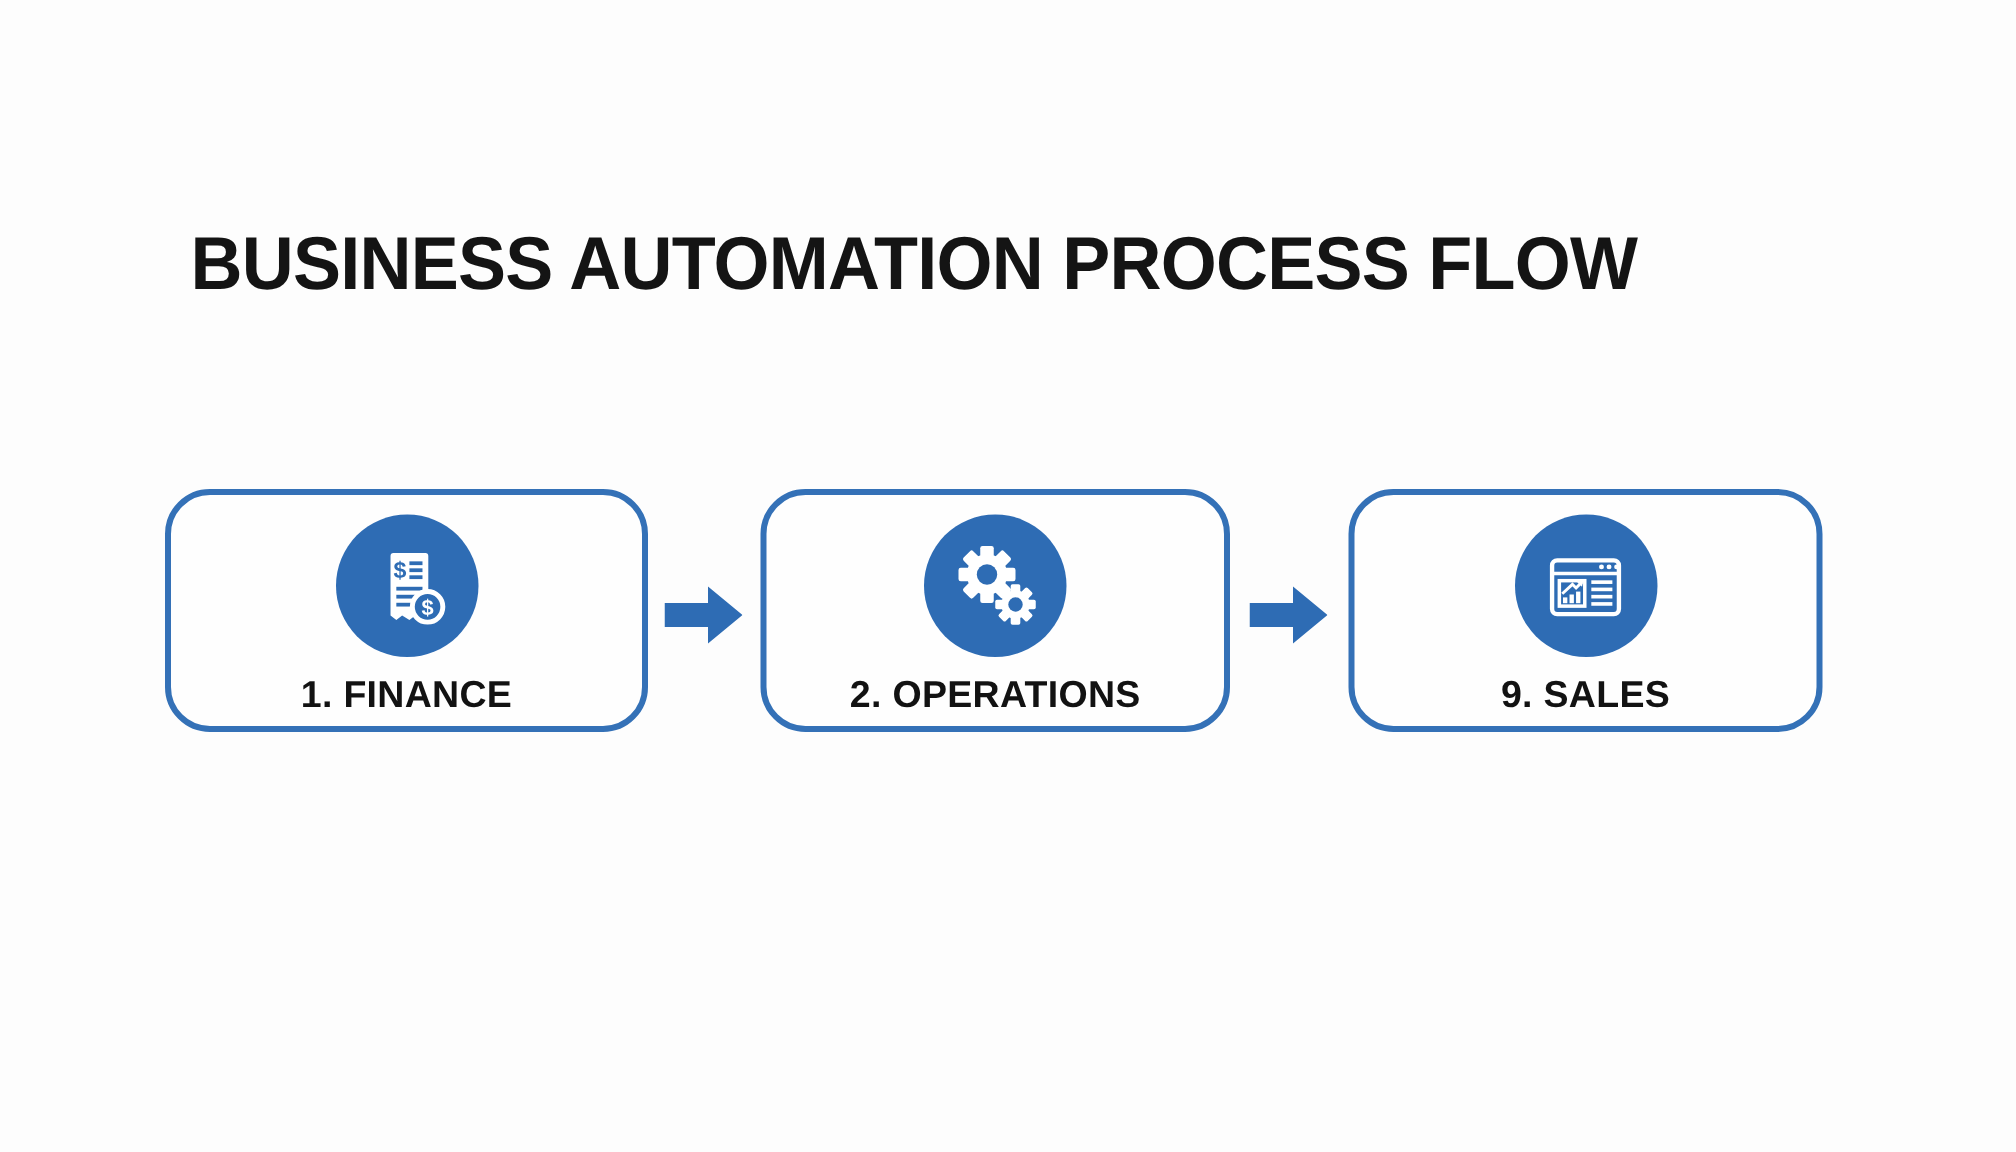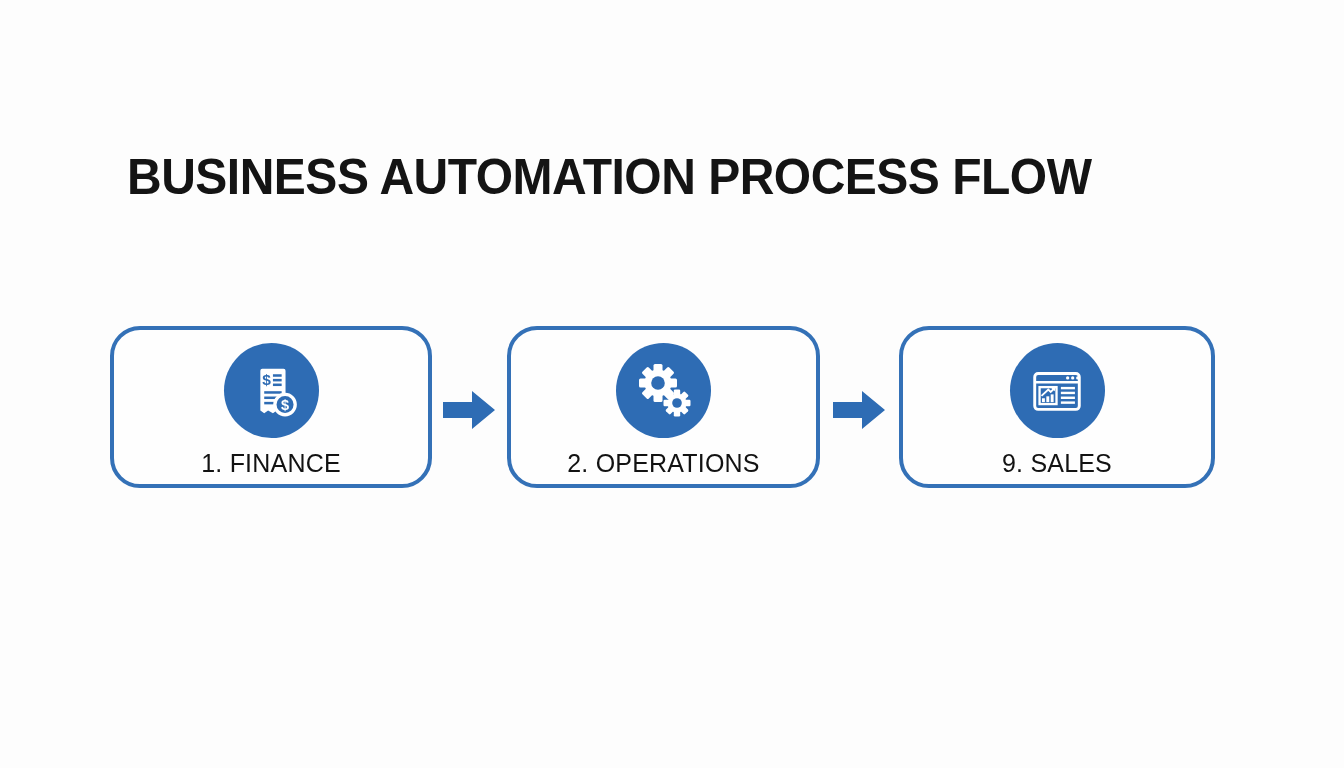--- a/index.html
+++ b/index.html
@@ -48,21 +48,21 @@
     border-radius: 50%;
     background: #2e6cb4;
     display: flex;
     align-items: center;
     justify-content: center;
     flex: 0 0 auto;
   }
   .step-label {
     margin-top: 11px;
     font-size: 25px;
-    font-weight: 400;
+    font-weight: 700;
     color: #121212;
     letter-spacing: 0.2px;
     white-space: nowrap;
   }
   .flow-arrow {
     position: absolute;
     top: 388px;
     width: 52px;
     height: 44px;
   }

